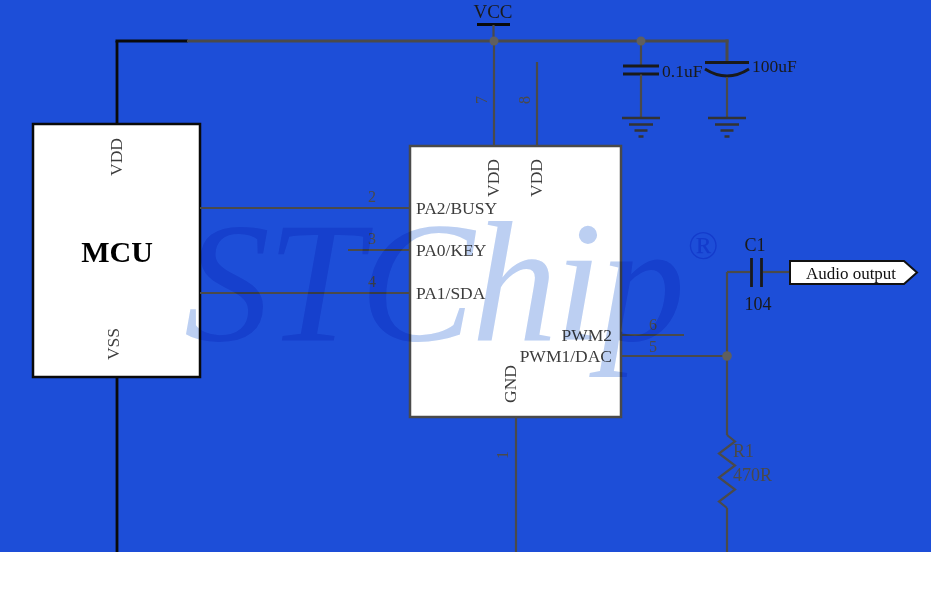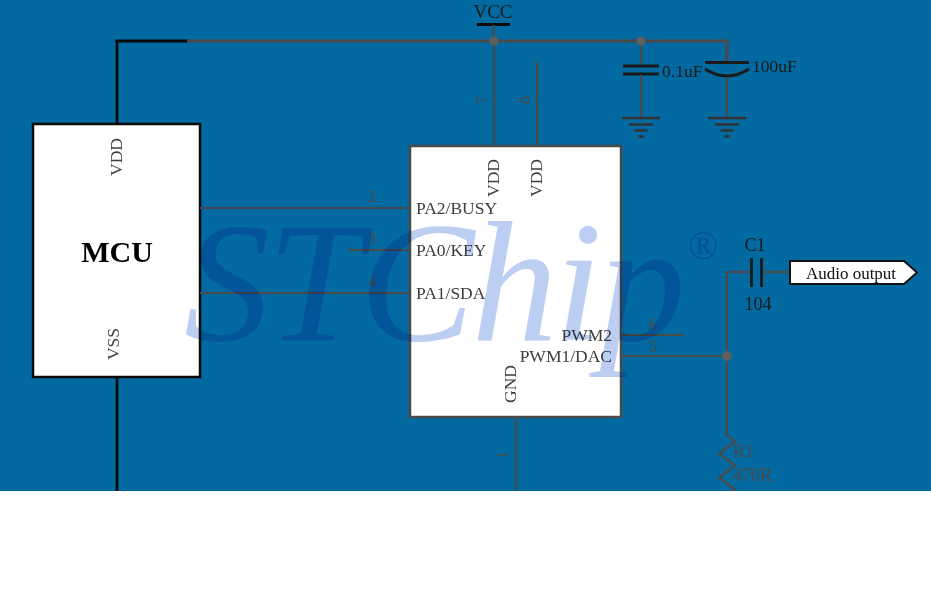--- a/index.html
+++ b/index.html
@@ -1,19 +1,19 @@
 <!DOCTYPE html>
 <html><head>
 <meta charset="utf-8">
 <style>
   html,body{margin:0;padding:0;background:#fff;}
   .stage{
     position:relative;
-    width:931px;height:491px;
-    background:#0369a1;
+    width:931px;height:552px;
+    background:#1d4ed8;
     overflow:hidden;
     font-family:"Liberation Serif", serif;
   }
   svg{position:absolute;left:0;top:0;}
   svg text{font-family:"Liberation Serif", serif;}
   .t-pin{font-size:17.5px;fill:#3d3d3d;}
   .t-num{font-size:16px;fill:#4a4a4a;}
   .t-net{font-size:19px;fill:#1a1a1a;}
   .t-val{font-size:17.5px;fill:#1a1a1a;}
   .t-ref{font-size:18px;fill:#1a1a1a;}

